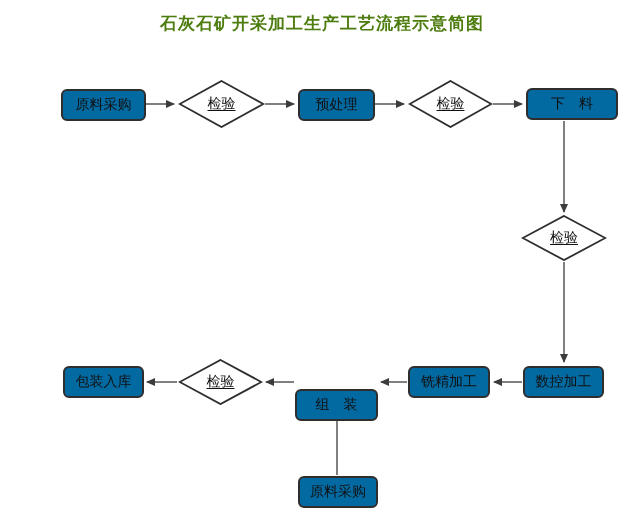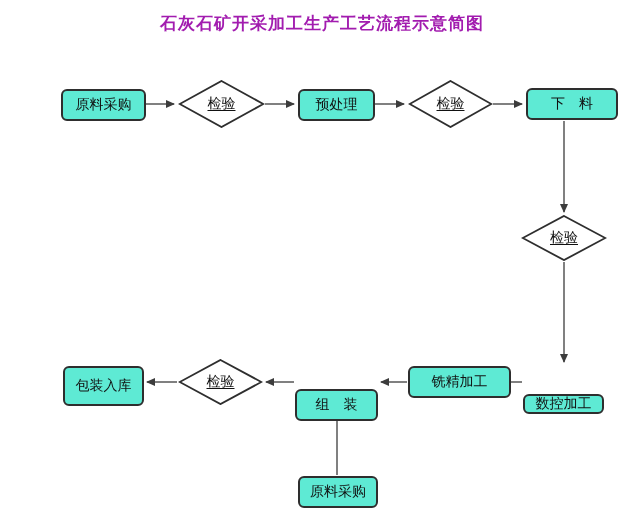--- a/index.html
+++ b/index.html
@@ -18,38 +18,38 @@
   }
   .title {
     position: absolute;
     left: 0;
     top: 12px;
     width: 644px;
     text-align: center;
     font-size: 17px;
     font-weight: bold;
     letter-spacing: 1px;
-    color: #a21caf;
+    color: #4d7c0f;
   }
   .connectors {
     position: absolute;
     left: 0;
     top: 0;
   }
   .node {
     position: absolute;
     display: flex;
     align-items: center;
     justify-content: center;
     font-size: 14px;
     color: #111111;
     white-space: nowrap;
   }
   .process {
-    background: #5eead4;
+    background: #0369a1;
     border: 2px solid #2e2e2e;
     border-radius: 6px;
     box-sizing: border-box;
     font-family: Liberation Mono, monospace;
   }
   .decision { background: transparent; text-decoration: underline; }
   .decision svg {
     position: absolute;
     left: 0; top: 0;
     width: 100%; height: 100%;
@@ -118,40 +118,40 @@
     <span>下　料</span>
   </div>
 
   <div class="node decision" style="left:521px; top:215px; width:86px; height:46px;">
     <svg viewBox="0 0 100 100" preserveAspectRatio="none">
       <polygon points="50,2 98,50 50,98 2,50" fill="#ffffff" stroke="#2e2e2e" stroke-width="1.8" vector-effect="non-scaling-stroke"></polygon>
     </svg>
     <span class="dlabel">检验</span>
   </div>
 
-  <div class="node process" style="left:523px; top:366px; width:81px; height:20px;margin-top:28px;">
+  <div class="node process" style="left:523px; top:366px; width:81px; height:32px;">
     <span>数控加工</span>
   </div>
 
-  <div class="node process" style="left:408px; top:366px; width:103px; height:32px;">
+  <div class="node process" style="left:408px; top:366px; width:82px; height:32px;">
     <span>铣精加工</span>
   </div>
 
   <div class="node process" style="left:295px; top:366px; width:83px; height:32px;margin-top:23px;">
     <span>组　装</span>
   </div>
 
   <div class="node decision" style="left:178px; top:359px; width:85px; height:46px;">
     <svg viewBox="0 0 100 100" preserveAspectRatio="none">
       <polygon points="50,2 98,50 50,98 2,50" fill="#ffffff" stroke="#2e2e2e" stroke-width="1.8" vector-effect="non-scaling-stroke"></polygon>
     </svg>
     <span class="dlabel">检验</span>
   </div>
 
-  <div class="node process" style="left:63px; top:366px; width:81px; height:40px;">
+  <div class="node process" style="left:63px; top:366px; width:81px; height:32px;">
     <span>包装入库</span>
   </div>
 
   <div class="node process" style="left:298px; top:476px; width:80px; height:32px;">
     <span>原料采购</span>
   </div>
 
 </div>
 
 </body></html>

